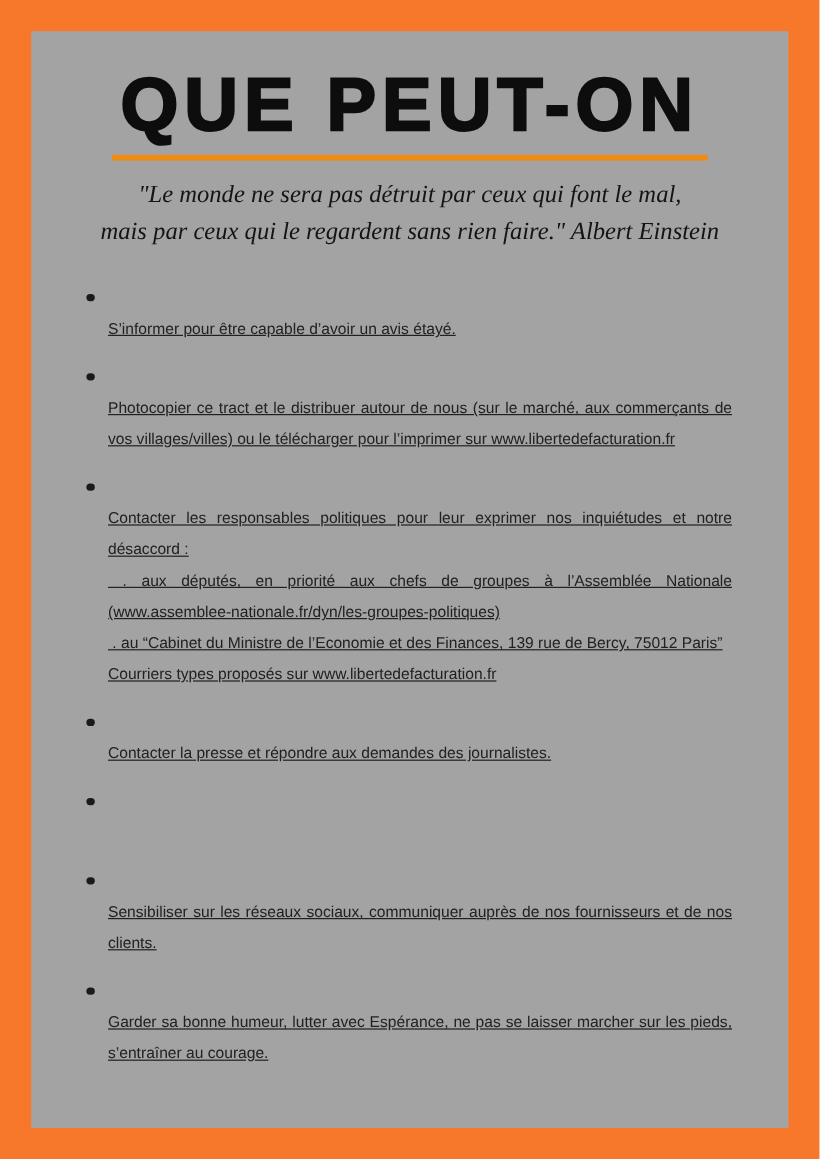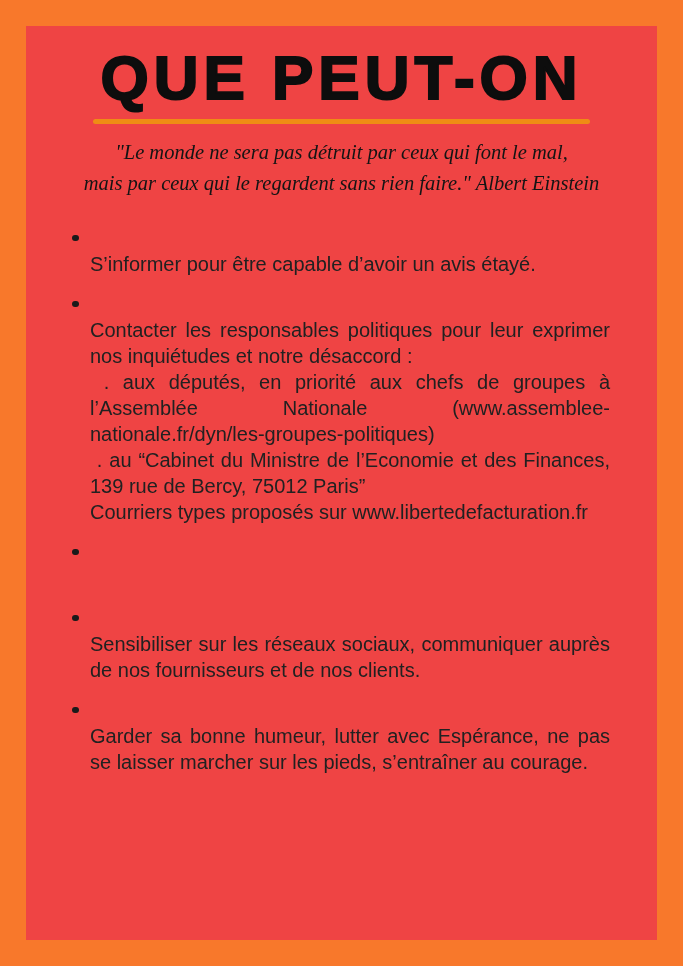--- a/index.html
+++ b/index.html
@@ -14,22 +14,22 @@
     height: 966px;
     box-sizing: border-box;
     background: #F8782B;           
     padding: 26px;
     overflow: hidden;
   }
   .sheet {
     width: 100%;
     height: 100%;
     box-sizing: border-box;
-    background: #ef4444;           
-    padding-top: 26px;
+    background: #a3a3a3;           
+    padding-top: 36px;
     overflow: hidden;
   }
   .title {
     margin: 0;
     text-align: center;
     font-family: "Liberation Sans", sans-serif;
     font-weight: 900;
     font-size: 62px;
     line-height: 0.85;
     letter-spacing: 5px;
@@ -60,23 +60,24 @@
   .actions {
     list-style: none;
     margin: 25px 0 0 0;
     padding: 0 47px 0 64px;
   }
   .actions li {
     position: relative;
     margin: 0 0 14px 0;
     text-align: justify;
     white-space: pre-line;
-    font-size: 20px;
+    font-size: 13px;
     line-height: 26px;
     color: #212121;
+    text-decoration: underline;
   }
   .actions li:last-child { margin-bottom: 0; }
   .actions li .bullet {
     position: absolute;
     left: -18px;
     top: 9.5px;
     width: 6.5px;
     height: 6.5px;
     border-radius: 50%;
     background: #1A1A1A;
@@ -95,24 +96,30 @@
     <div class="divider divider-top"></div>
 
     <p class="quote">"Le monde ne sera pas détruit par ceux qui font le mal,
 mais par ceux qui le regardent sans rien faire." Albert Einstein</p>
 
     <ul class="actions">
       <li>
         <span class="bullet"></span><span>S’informer pour être capable d’avoir un avis étayé.</span>
       </li>
       <li>
+        <span class="bullet"></span><span>Photocopier ce tract et le distribuer autour de nous (sur le marché, aux commerçants de vos villages/villes) ou le télécharger pour l’imprimer sur www.libertedefacturation.fr</span>
+      </li>
+      <li>
         <span class="bullet"></span><span>Contacter les responsables politiques pour leur exprimer nos inquiétudes et notre désaccord :
 &nbsp;. aux députés, en priorité aux chefs de groupes à l’Assemblée Nationale (www.assemblee-nationale.fr/dyn/les-groupes-politiques)
 &nbsp;. au “Cabinet du Ministre de l’Economie et des Finances, 139 rue de Bercy, 75012 Paris”
 Courriers types proposés sur www.libertedefacturation.fr</span>
+      </li>
+      <li>
+        <span class="bullet"></span><span>Contacter la presse et répondre aux demandes des journalistes.</span>
       </li>
       <li>
         <span class="bullet"></span>
       </li>
       <li>
         <span class="bullet"></span><span>Sensibiliser sur les réseaux sociaux, communiquer auprès de nos fournisseurs et de nos clients.</span>
       </li>
       <li>
         <span class="bullet"></span><span>Garder sa bonne humeur, lutter avec Espérance, ne pas se laisser marcher sur les pieds, s’entraîner au courage.</span>
       </li>

